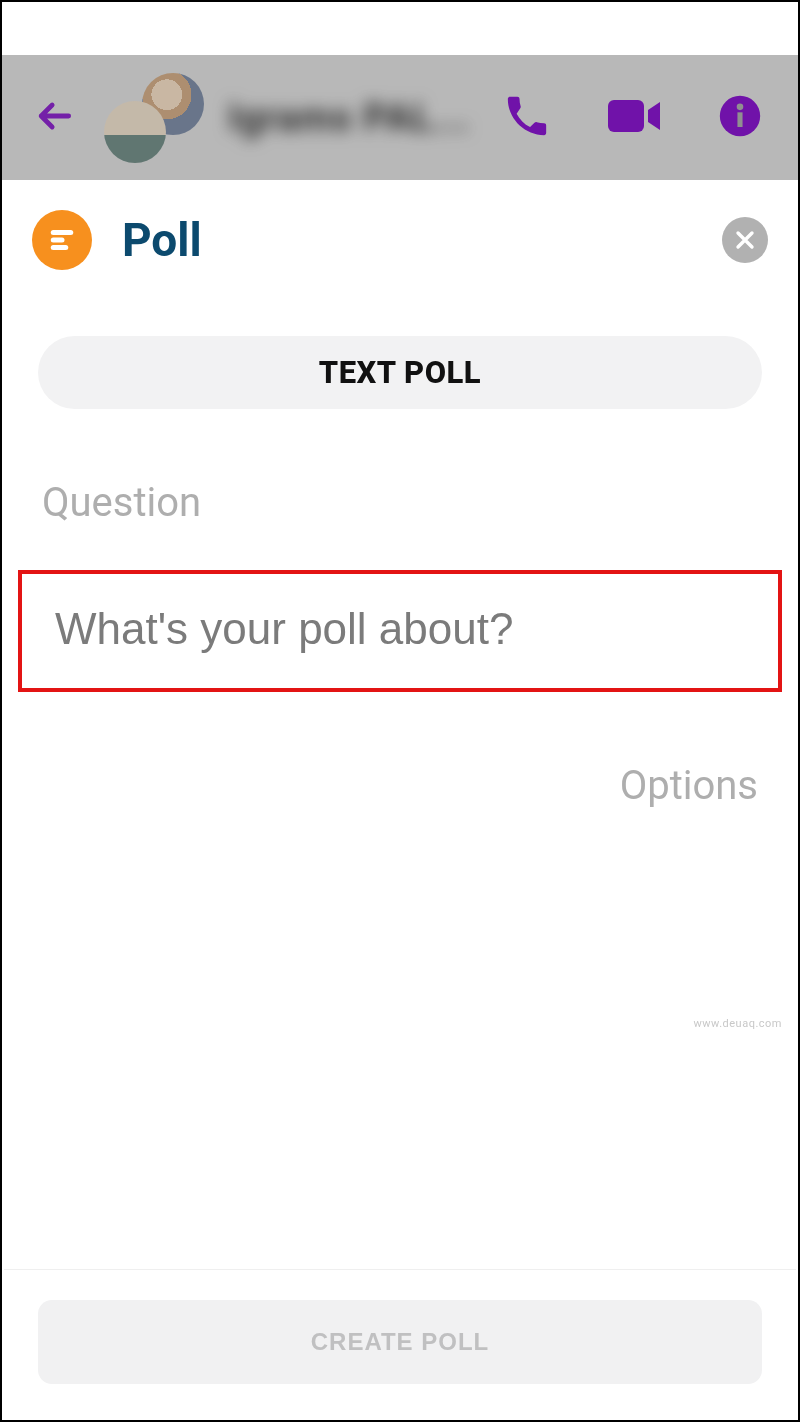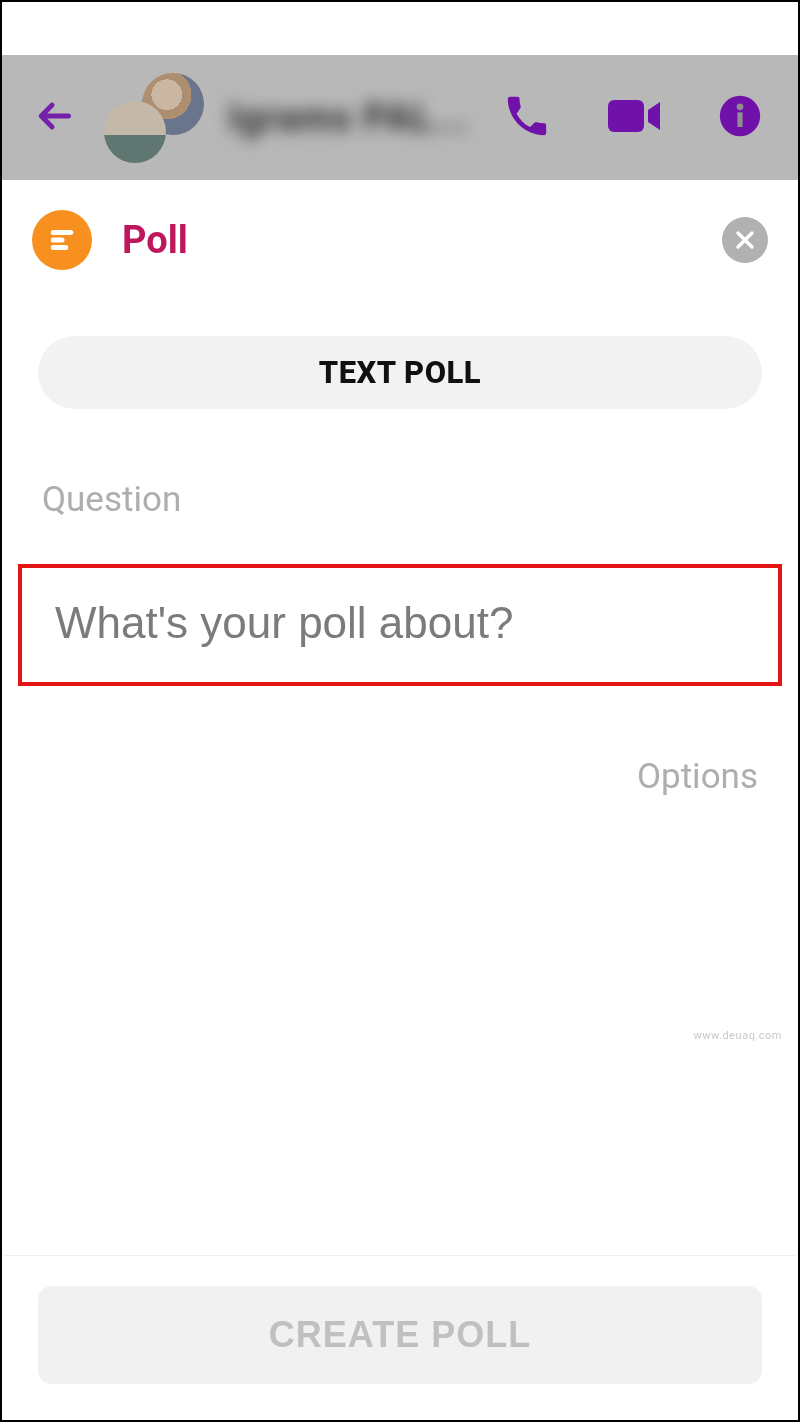--- a/index.html
+++ b/index.html
@@ -90,23 +90,23 @@
       width: 60px; height: 60px;
       border-radius: 50%;
       background: #f7901e;
       display: flex;
       align-items: center;
       justify-content: center;
       flex-shrink: 0;
     }
     .poll-title {
       margin-left: 30px;
-      font-size: 38px;
+      font-size: 46px;
       font-weight: 700;
-      color: #be185d;
+      color: #0c4a6e;
       flex: 1;
     }
     .close-circle {
       width: 46px; height: 46px;
       border-radius: 50%;
       background: #b1b1b1;
       display: flex;
       align-items: center;
       justify-content: center;
       flex-shrink: 0;
@@ -126,21 +126,21 @@
       letter-spacing: 0.5px;
       padding: 18px 8px;
       border-radius: 40px;
       color: #7d7d7d;
     }
     .tab.active {
       background: #f2f2f3;
       color: #111;
     }
     .section-label {
-      font-size: 35px;
+      font-size: 40px;
       color: #aeaeae;
       padding: 0 38px;
     }
     .section-label.q { margin-top: 70px; }
     .section-label.o { margin-top: 70px; text-align: right; }
     .field-highlight {
       border: 4px solid #e31414;
       margin: 44px 14px 0 14px;
       padding: 30px 20px 34px 20px;
     }
@@ -163,29 +163,29 @@
     .bottom-area {
       border-top: 1px solid #efefef;
       padding: 30px 34px 34px 34px;
     }
     .create-btn {
       width: 100%;
       background: #f1f1f2;
       border: none;
       border-radius: 14px;
       padding: 28px 0;
-      font-size: 36px;
+      font-size: 24px;
       font-weight: 800;
       letter-spacing: 1px;
       color: #c0c0c1;
     }
     .watermark {
       position: absolute;
       right: 14px;
-      bottom: 376px;
+      bottom: 388px;
       font-size: 11px;
       color: #c8c8c8;
       letter-spacing: 0.5px;
     }
   </style>
 </head>
 <body>
 
 <div class="whitebar-top"></div>
 

